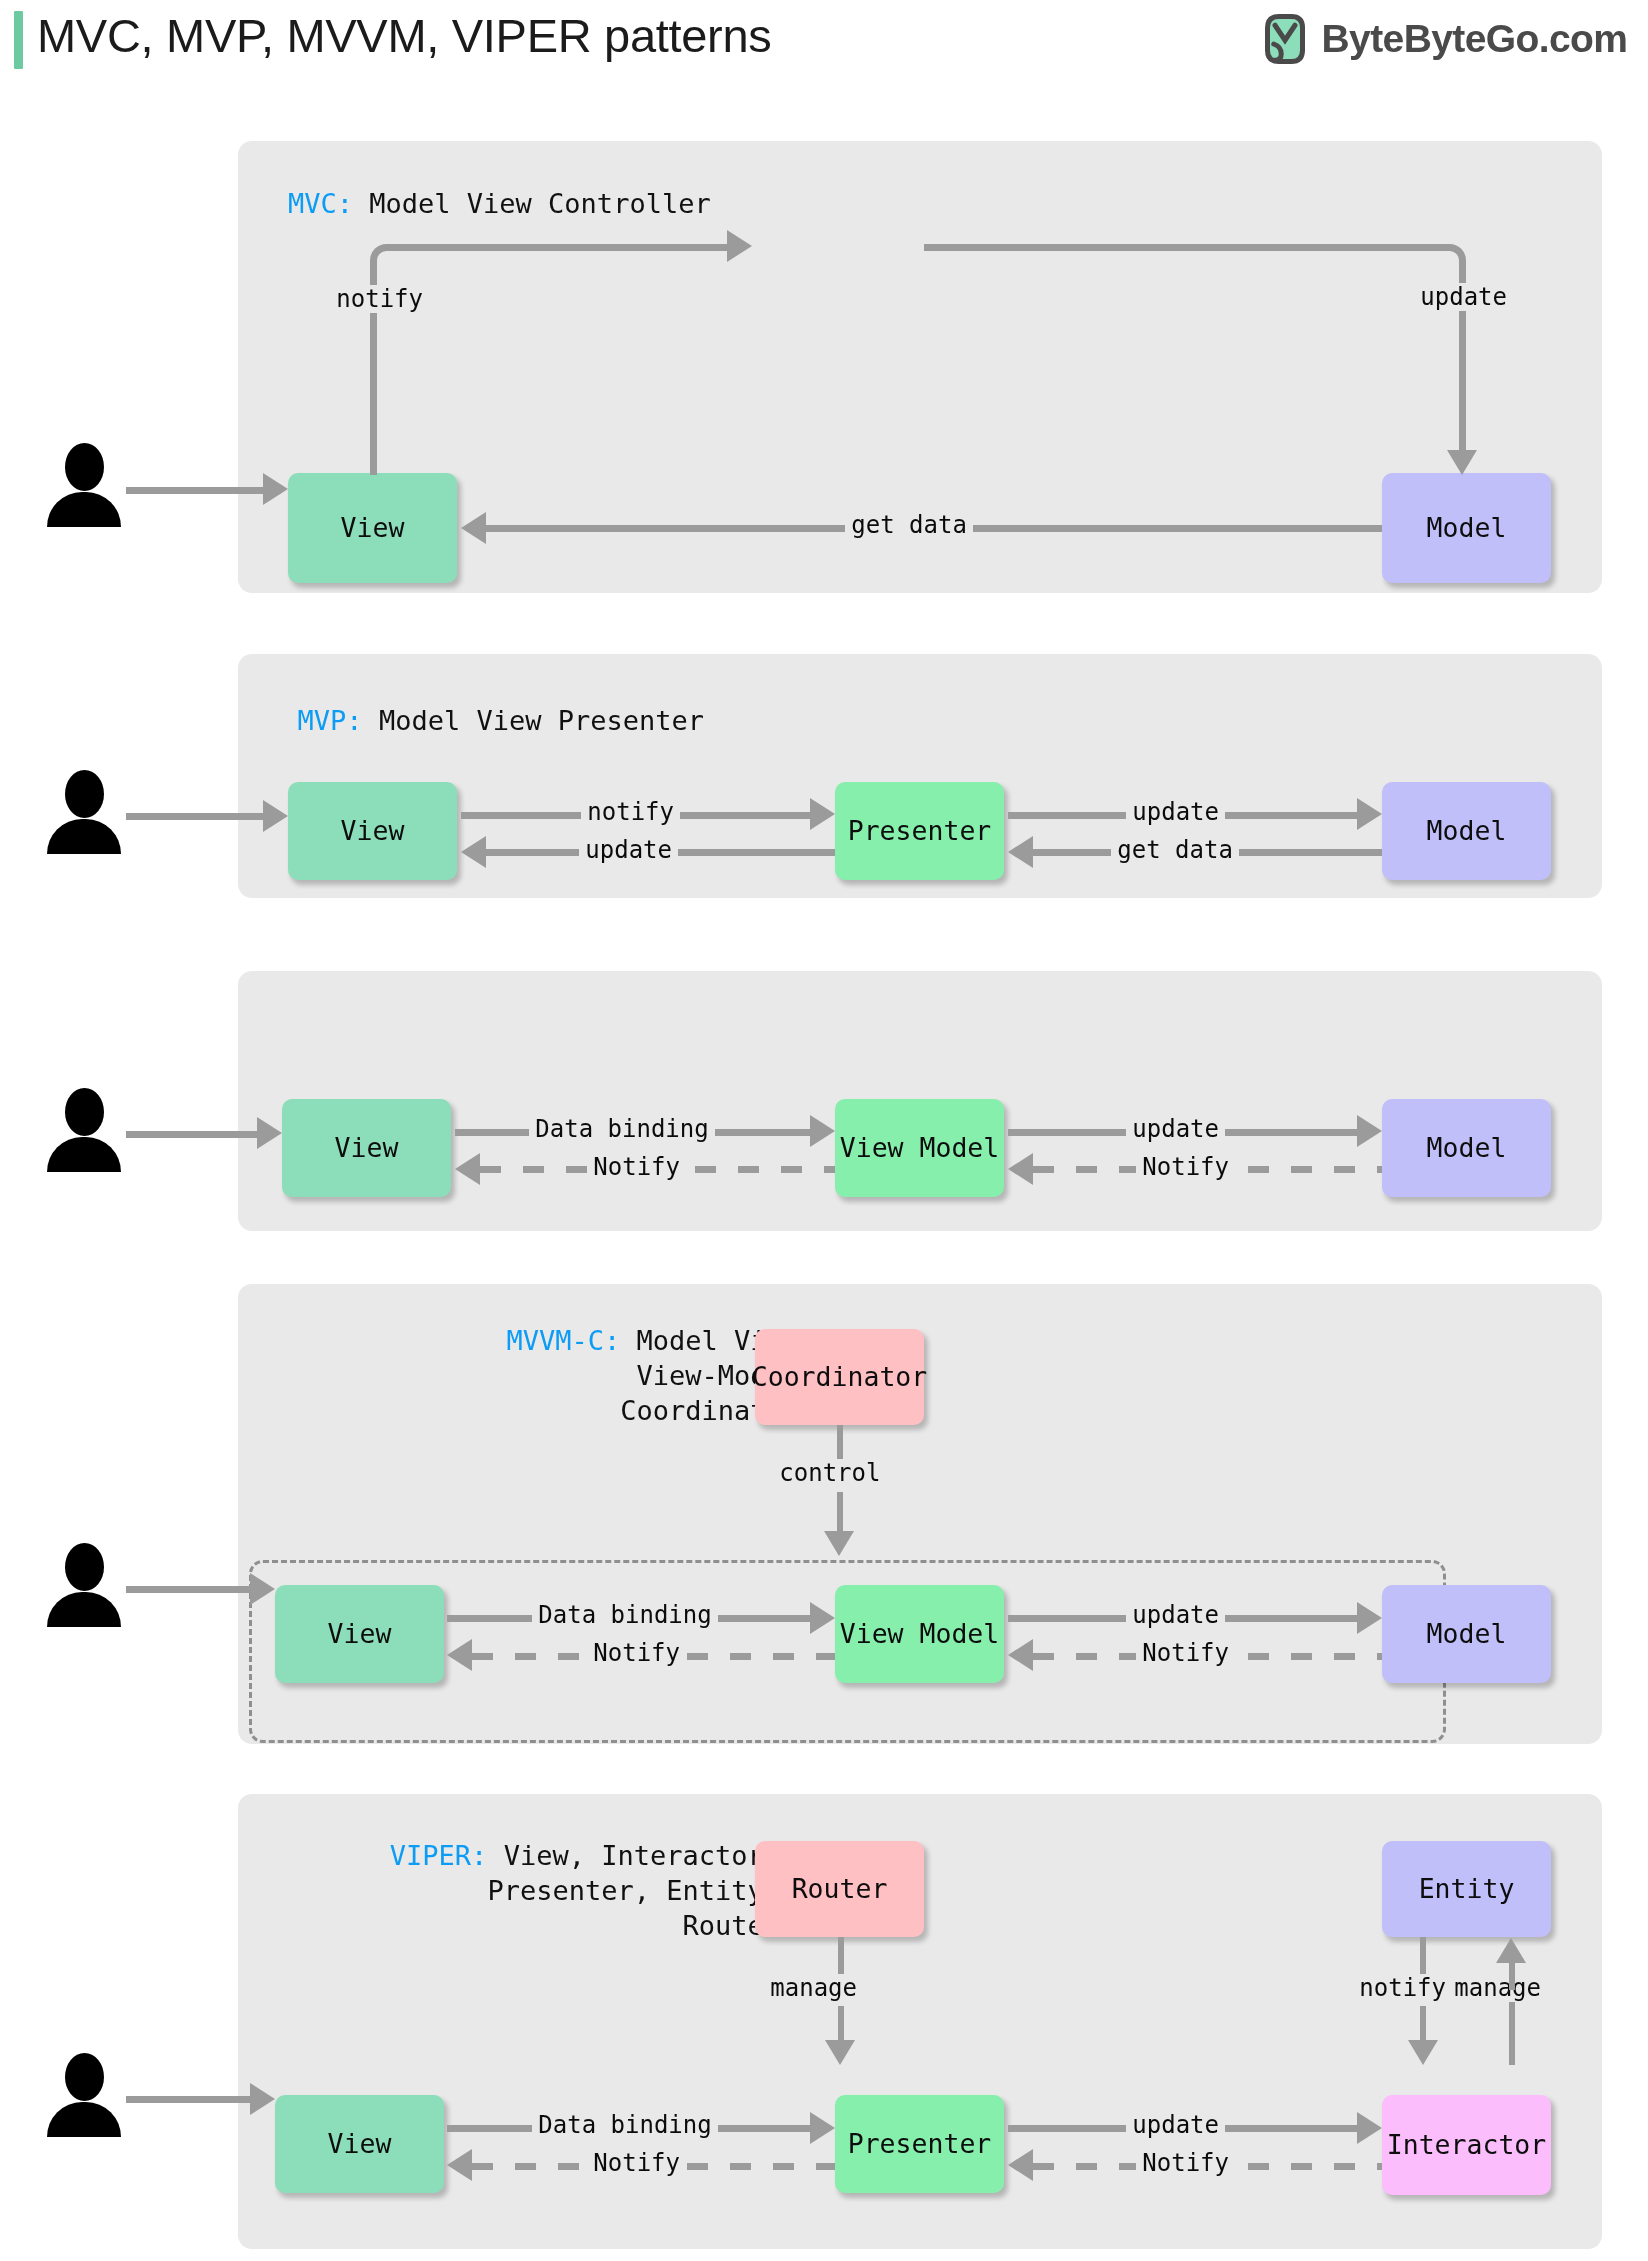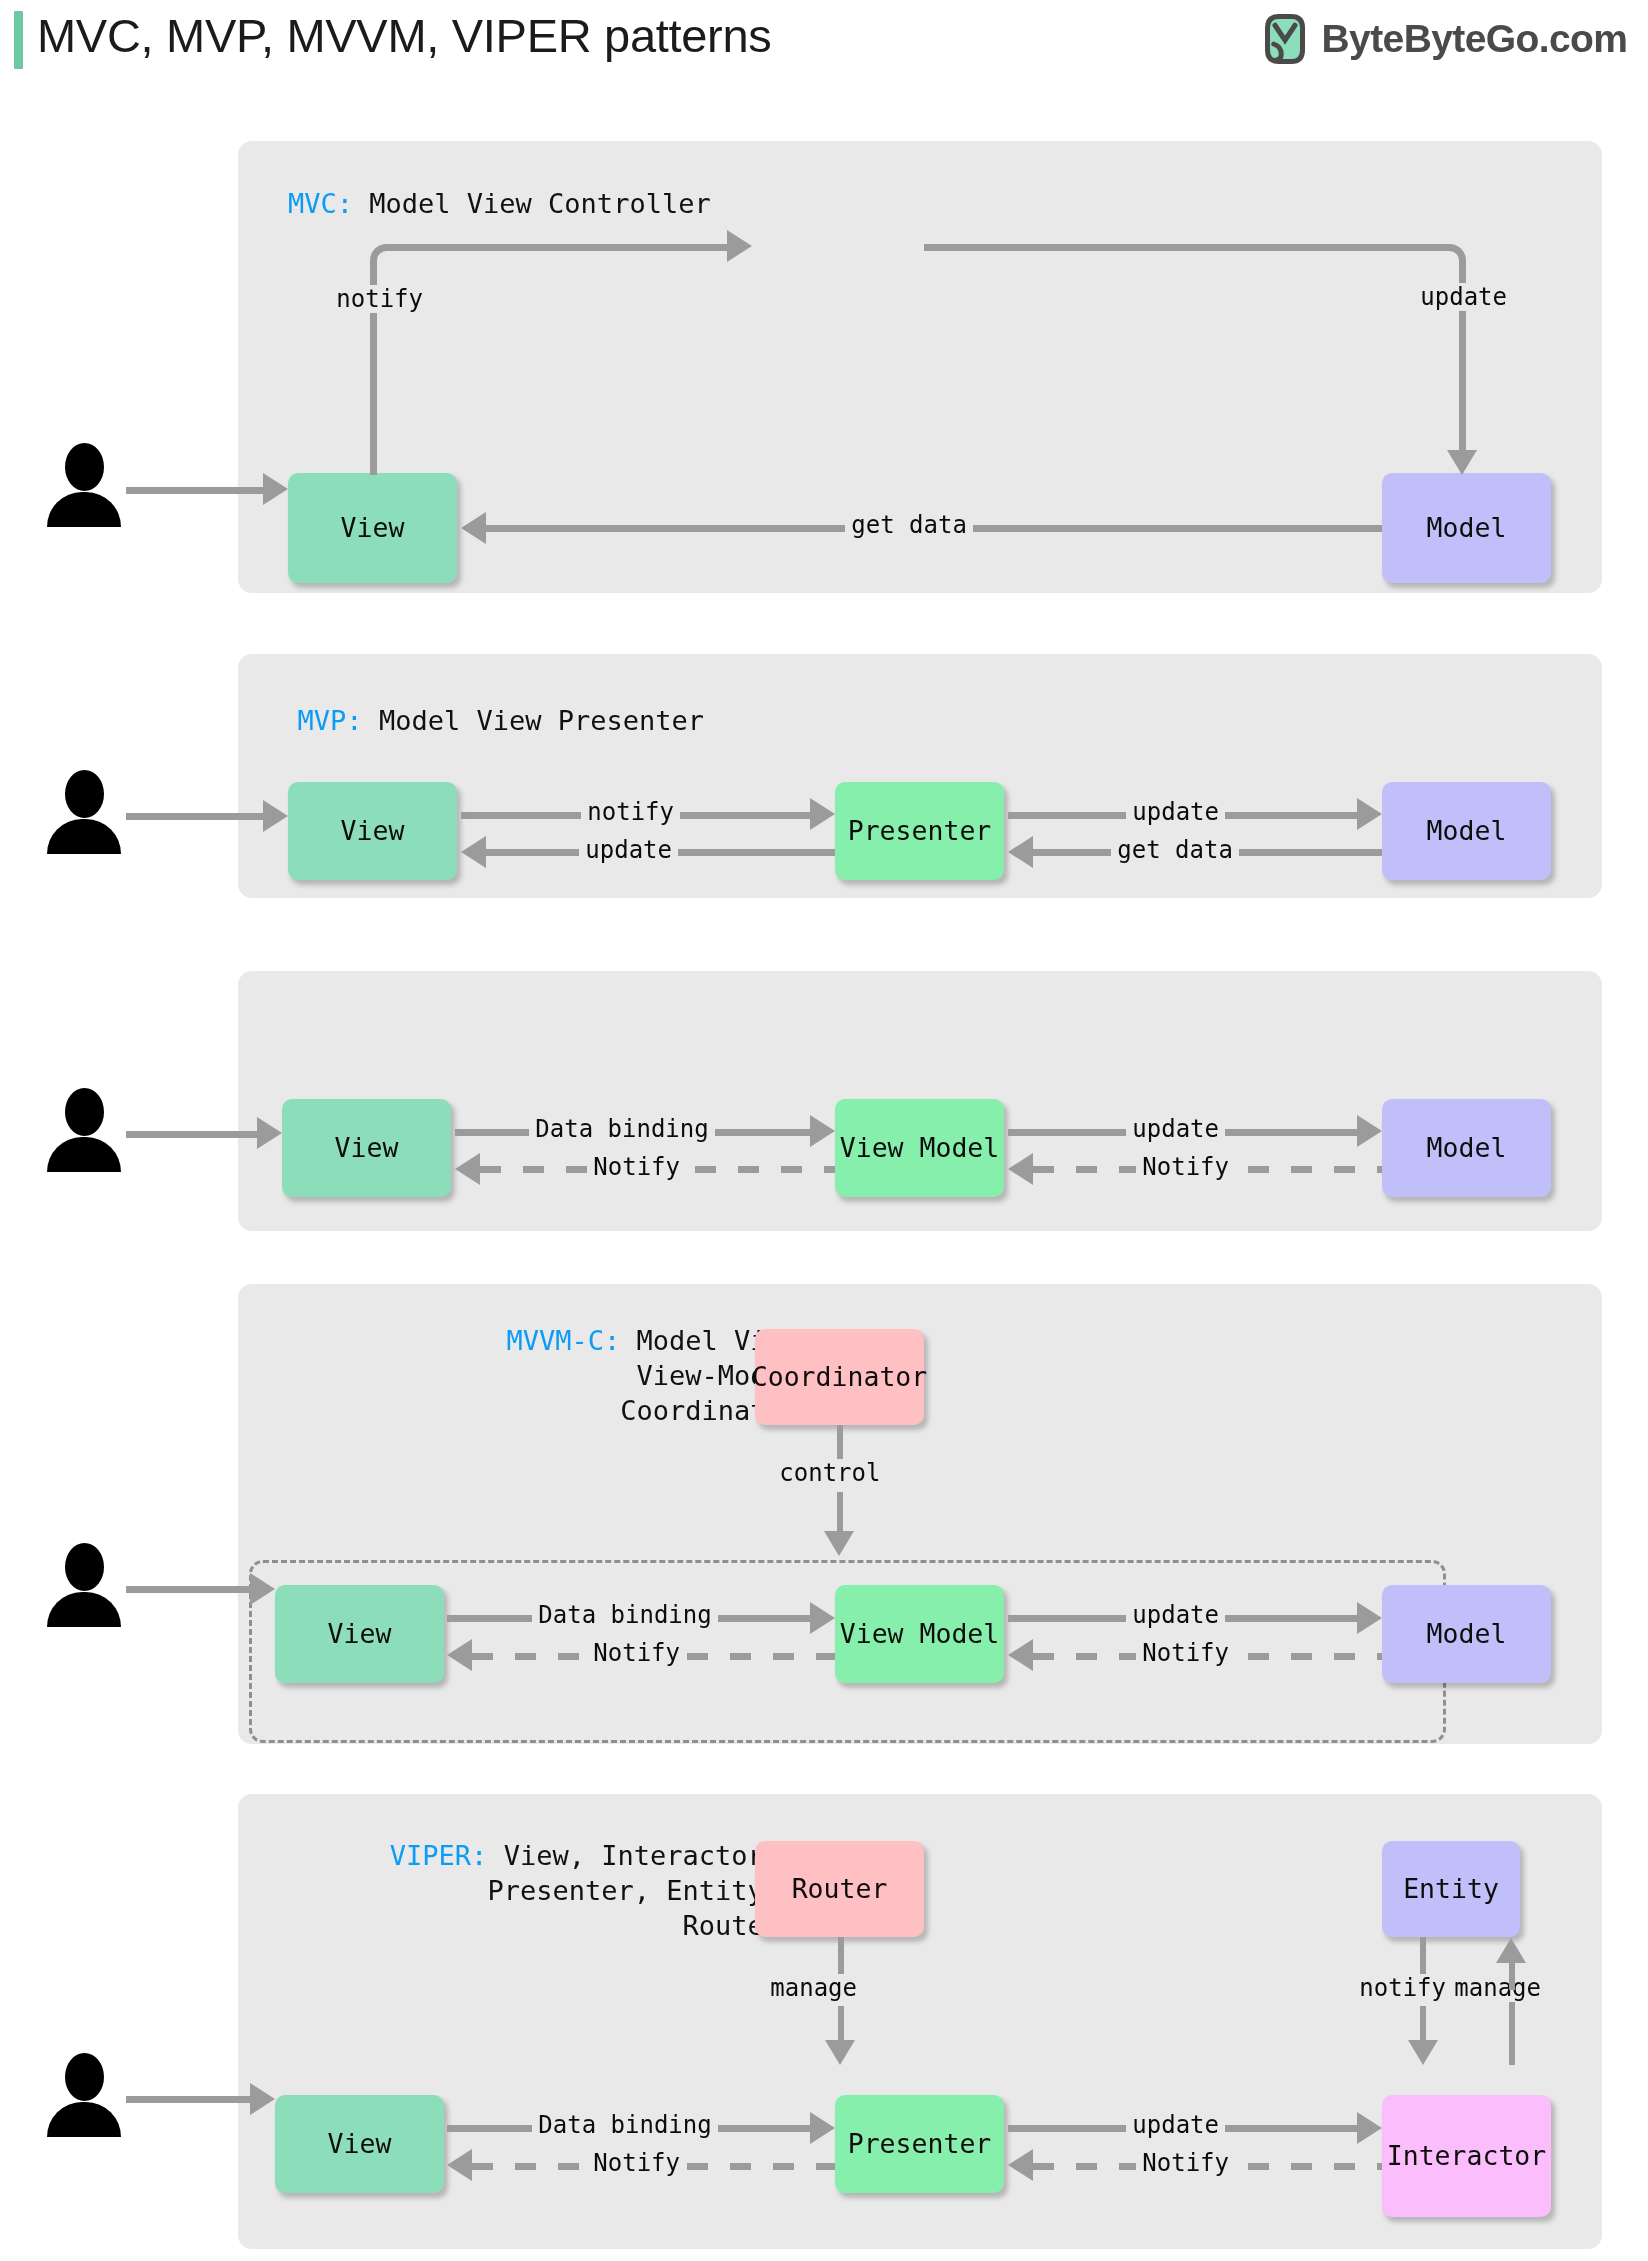--- a/index.html
+++ b/index.html
@@ -284,21 +284,21 @@
 <div class="arrow-r" style="left:250px; top:1573px;"></div>
 
 <div class="panel" style="top:1794px;height:455px;">
   <div class="panel-title" style="left:25px; top:44px; width:517px;"><span class="key">VIPER:</span> <span>View, Interactor,</span>
 <span>Presenter, Entity,</span>
 <span>Router</span></div>
 
   <div class="node n-pink" style="left:517px; top:47px; width:169px; height:96px;">
     <span>Router</span>
   </div>
-  <div class="node n-purple" style="left:1144px; top:47px; width:138px; height:96px;">
+  <div class="node n-purple" style="left:1144px; top:47px; width:169px; height:96px;">
     <span>Entity</span>
   </div>
 
   <div class="vline-thin" style="left:600px; top:143px; height:50px;"></div>
   <div class="edge-label" style="left:526px; top:180px;">manage</div>
   <div class="vline-thin" style="left:600px; top:212px; height:38px;"></div>
   <div class="arrow-d" style="left:587px; top:246px;"></div>
 
   <div class="vline-thin" style="left:1182px; top:143px; height:50px;"></div>
   <div class="edge-label" style="left:1115px; top:180px;">notify</div>
@@ -309,21 +309,21 @@
   <div class="edge-label" style="left:1210px; top:180px;">manage</div>
   <div class="vline-thin" style="left:1271px; top:168px; height:28px;"></div>
   <div class="arrow-u" style="left:1258px; top:144px;"></div>
 
   <div class="node n-green" style="left:37px; top:301px; width:169px; height:98px;">
     <span>View</span>
   </div>
   <div class="node n-yellow" style="left:597px; top:301px; width:169px; height:98px;">
     <span>Presenter</span>
   </div>
-  <div class="node n-magenta" style="left:1144px; top:301px; width:169px; height:122px;">
+  <div class="node n-magenta" style="left:1144px; top:301px; width:169px; height:100px;">
     <span>Interactor</span>
   </div>
 
   <div class="hline" style="left:209px; top:331px; width:363px;"></div>
   <div class="arrow-r" style="left:572px; top:318px;"></div>
   <div class="edge-label" style="left:294px; top:317px;">Data binding</div>
 
   <div class="hline" style="left:770px; top:331px; width:349px;"></div>
   <div class="arrow-r" style="left:1119px; top:318px;"></div>
   <div class="edge-label" style="left:888px; top:317px;">update</div>

